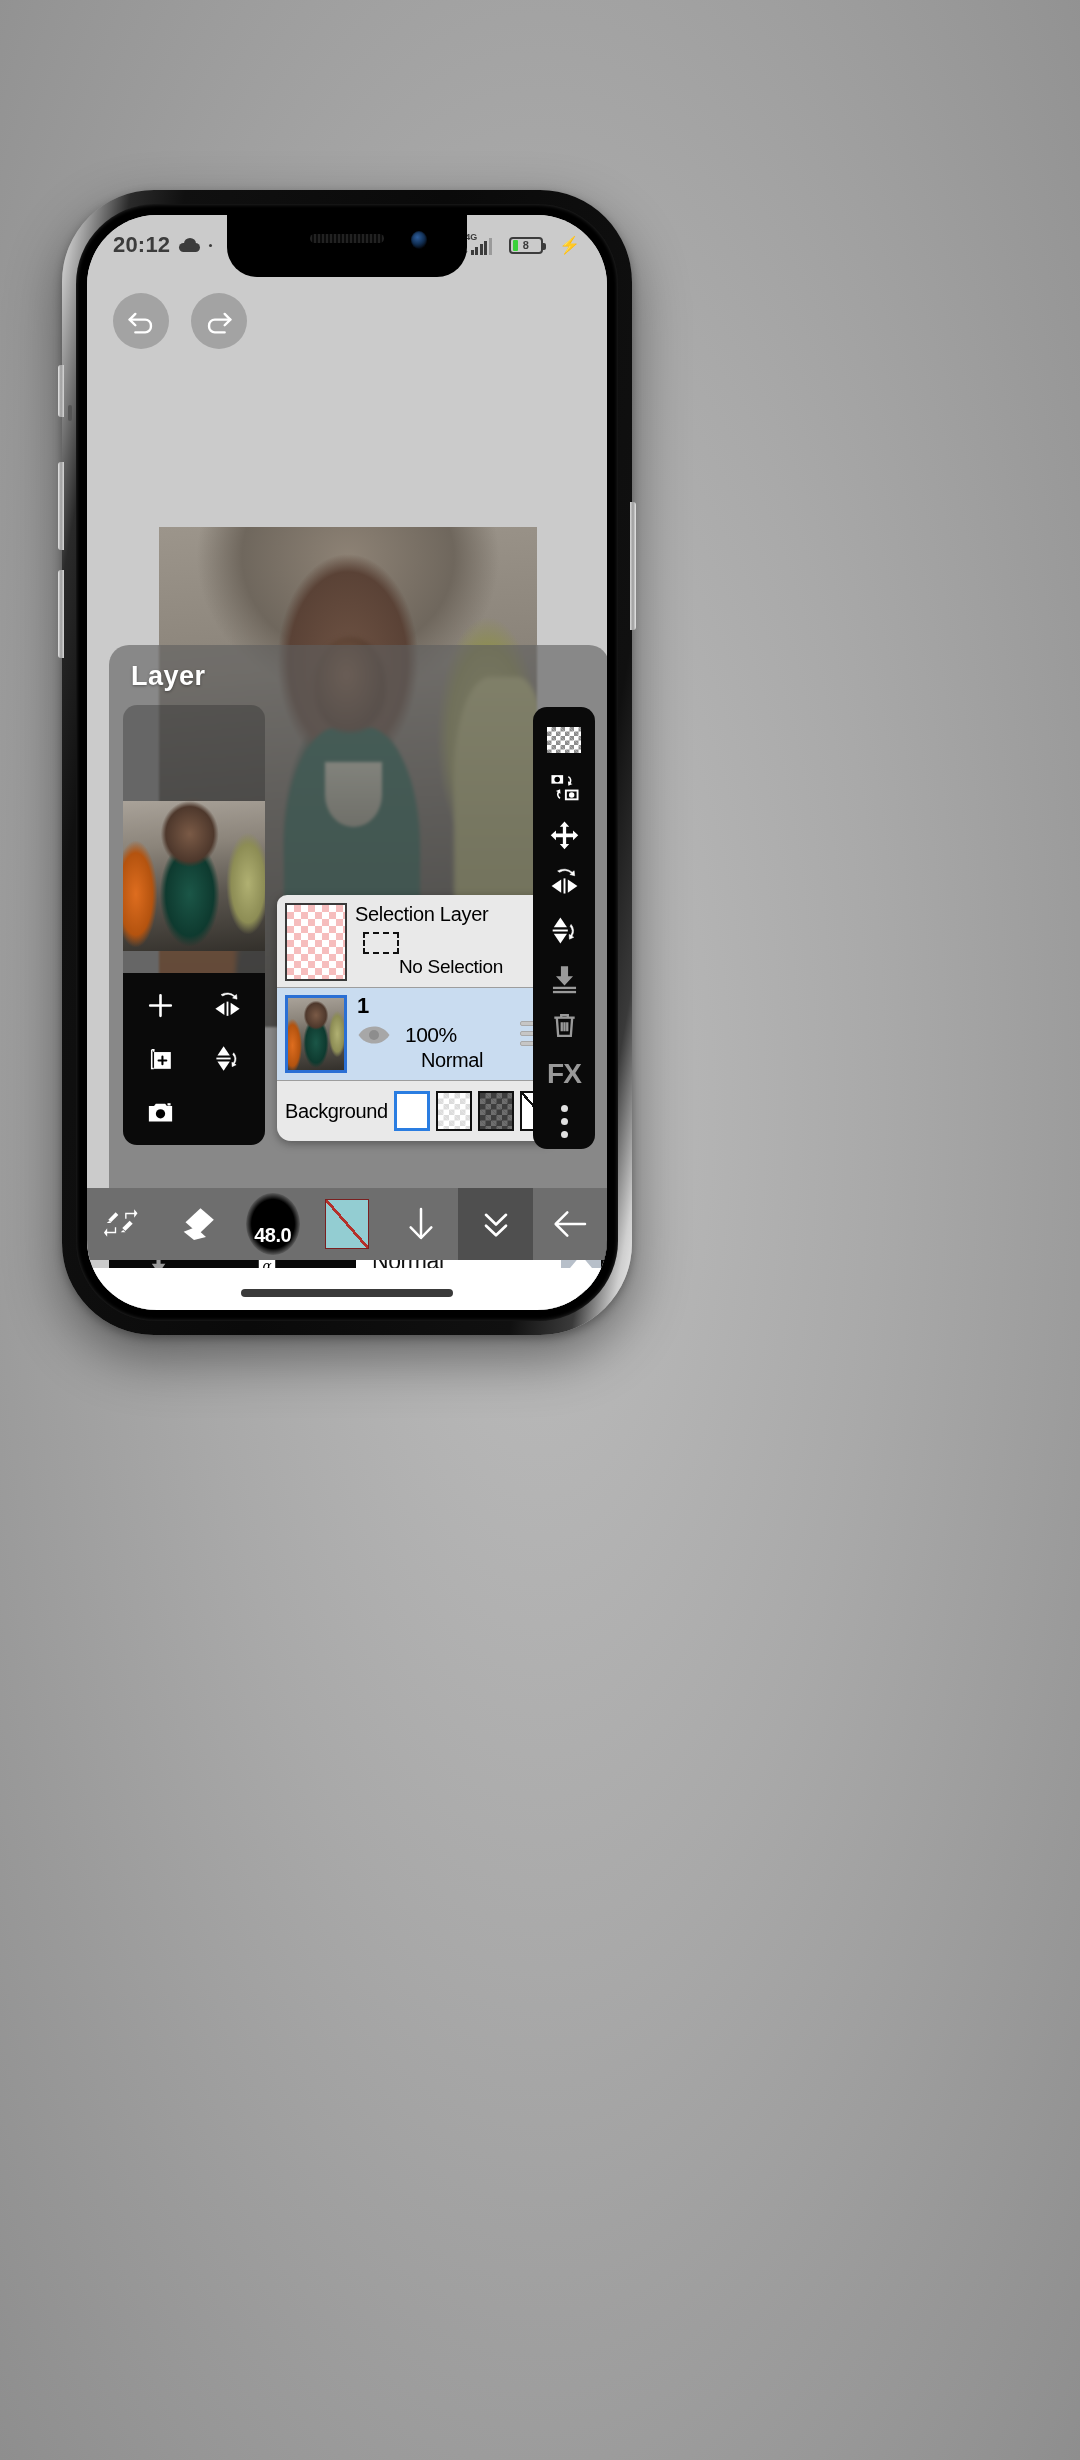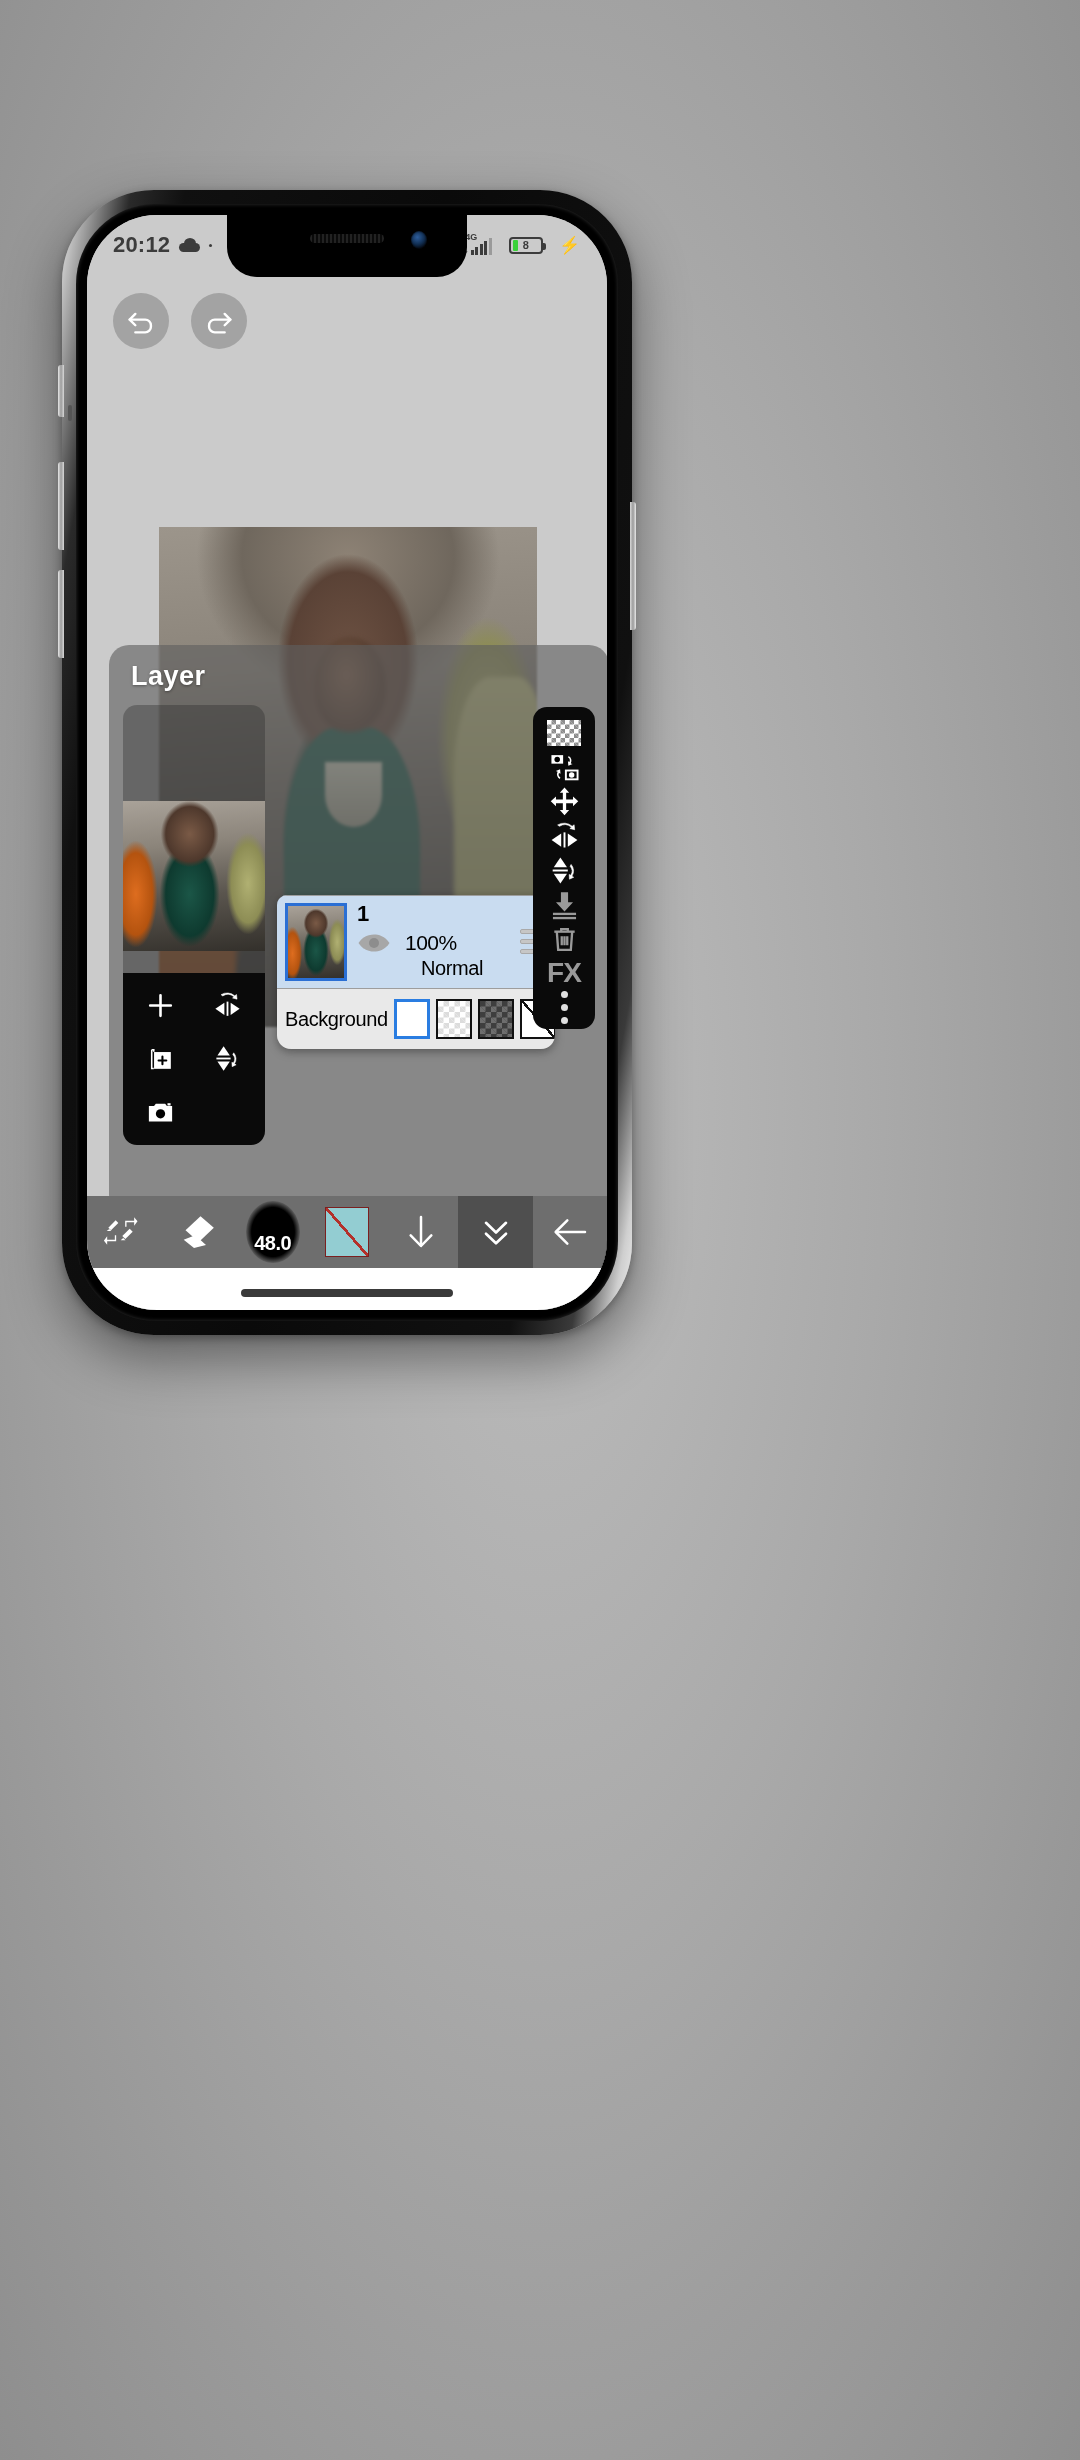--- a/index.html
+++ b/index.html
@@ -264,21 +264,21 @@
       linear-gradient(45deg,#6e6e6e 25%,transparent 25%,transparent 75%,#6e6e6e 75%),
       linear-gradient(45deg,#6e6e6e 25%,transparent 25%,transparent 75%,#6e6e6e 75%);
     background-size:11px 11px; background-position:0 0,5.5px 5.5px;
   }
   .bg-sw.diag {
     background: linear-gradient(to top right, #fff calc(50% - 1.2px), #111 calc(50% - 1.2px), #111 calc(50% + 1.2px), #fff calc(50% + 1.2px));
   }
 
   
   #right-col {
-    position:absolute; right:14px; top:62px; width:62px; height:322px;
+    position:absolute; right:14px; top:62px; width:62px; height:442px;
     background:#0a0a0a; border-radius:14px;
     display:flex; flex-direction:column; align-items:center;
     padding:9px 0 4px 0; gap:0;
   }
   #right-col .ritem { height:49px; display:flex; align-items:center; justify-content:center; width:100%;}
   #right-col svg { width:33px; height:33px; }
   .chk-ico {
     width:34px; height:26px;
     background-color:#fff;
     background-image:
@@ -311,21 +311,21 @@
   .tri-up { width:0; height:0; border-left:11px solid transparent; border-right:11px solid transparent; border-bottom:13px solid #fff; }
 
   #opacity-bar {
     position:absolute; left:22px; top:1090px; width:500px; height:64px;
     background:#4d4d4d; border-radius:12px;
     display:flex; align-items:center; padding:0 12px; gap:10px; z-index:15;
   }
 
   
   #bottom-bar {
-    position:absolute; left:0; right:0; bottom:42px; height:72px;
+    position:absolute; left:0; right:0; bottom:50px; height:72px;
     background:#6e6e6e; display:flex; align-items:center; z-index:18;
   }
   #bottom-bar .bitem {
     flex:1; height:100%; display:flex; align-items:center; justify-content:center;
   }
   #bottom-bar svg { width:40px; height:40px; }
   .brush-size {
     width:54px; height:62px; border-radius:50%;
     background: radial-gradient(ellipse at 50% 50%, #000 0%, #000 56%, #ffffff 96%);
     display:flex; align-items:flex-end; justify-content:center; padding-bottom:8px;
@@ -430,20 +430,28 @@
                   <circle cx="12" cy="13" r="3.6" fill="#000"></circle>
                   <rect x="17.4" y="4.8" width="2.4" height="1.8" fill="#fff"></rect>
                 </svg>
               </div>
               <div class="tool"></div>
             </div>
           </div>
 
           <div id="layer-list">
 
+            <div class="sel-layer-row">
+              <div class="sel-thumb"></div>
+              <div class="sel-info">
+                <div class="sel-title">Selection Layer</div>
+                <div class="sel-marquee"></div>
+                <div class="sel-none">No Selection</div>
+              </div>
+            </div>
 
             <div class="layer-row">
               <div class="layer-thumb"></div>
               <div class="layer-meta">
                 <div class="layer-num">1</div>
                 <div class="layer-row2">
                   <svg class="eye-ico" viewBox="0 0 34 20">
                     <path d="M1.5 10 C6 3 12.5 1.5 17 1.5 C21.5 1.5 28 3 32.5 10 C28 17 21.5 18.5 17 18.5 C12.5 18.5 6 17 1.5 10 z" fill="#a7a7a7"></path>
                     <circle cx="17" cy="10" r="5" fill="#8d8d8d"></circle>
                   </svg>

